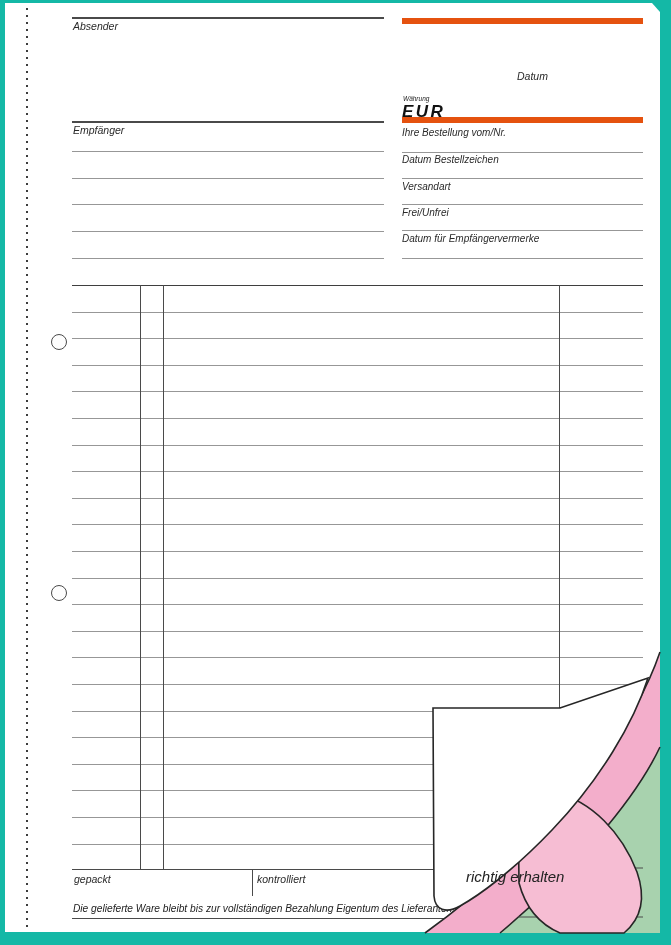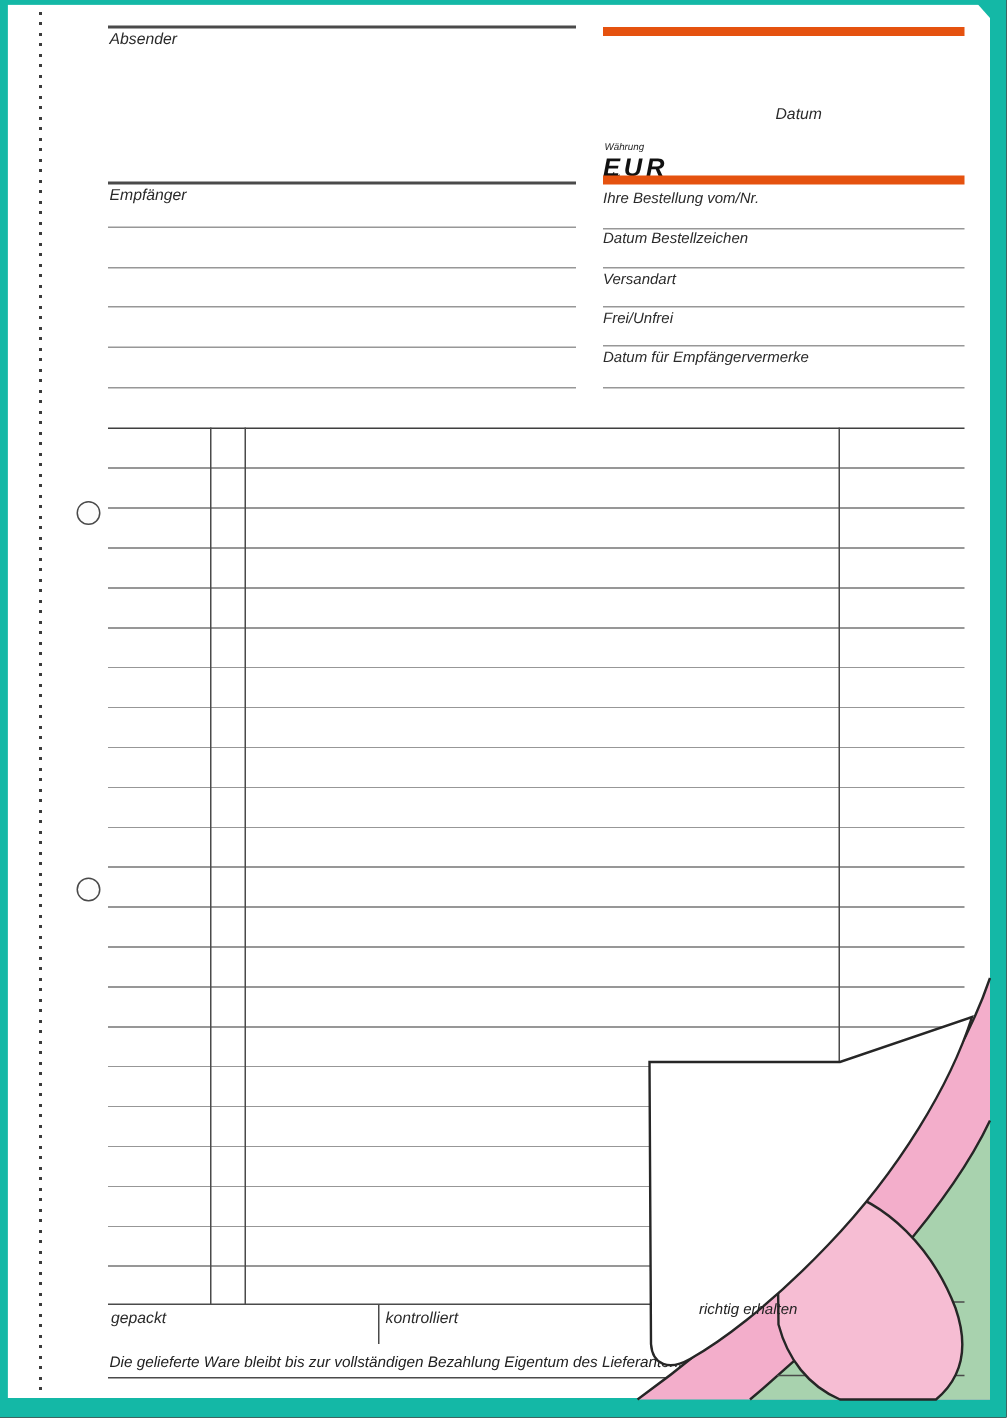--- a/index.html
+++ b/index.html
@@ -34,21 +34,21 @@
     font-size:34px;font-weight:700;font-style:italic;letter-spacing:-1px;color:#111;
   }
   .waehrung{position:absolute;left:403px;top:95px;font-size:6.5px;font-style:italic;color:#222;}
   .eur{position:absolute;left:402px;top:102px;font-size:17px;font-weight:700;font-style:italic;letter-spacing:2.5px;color:#111;}
   .tablegrid{
     position:absolute;left:72px;top:285px;width:571px;height:585px;box-sizing:border-box;
     border-top:1.8px solid #3f3f3f;border-bottom:1.2px solid #4a4a4a;
     background:repeating-linear-gradient(to bottom,transparent 0 25.6px,#979797 25.6px 26.6px);
   }
   .footer-note{position:absolute;left:73px;top:903px;font-style:italic;font-size:10.2px;color:#222;white-space:nowrap;}
-  .richtig{position:absolute;left:466px;top:868px;font-style:italic;font-size:10px;color:#222;white-space:nowrap;z-index:7;}
+  .richtig{position:absolute;left:466px;top:868px;font-style:italic;font-size:15px;color:#222;white-space:nowrap;z-index:7;}
   svg.curl{position:absolute;left:0;top:0;z-index:5;}
 </style>
 </head>
 <body>
 
 <div class="stage">
 
   <div class="paper"></div>
 
   <div class="perforation"></div>

